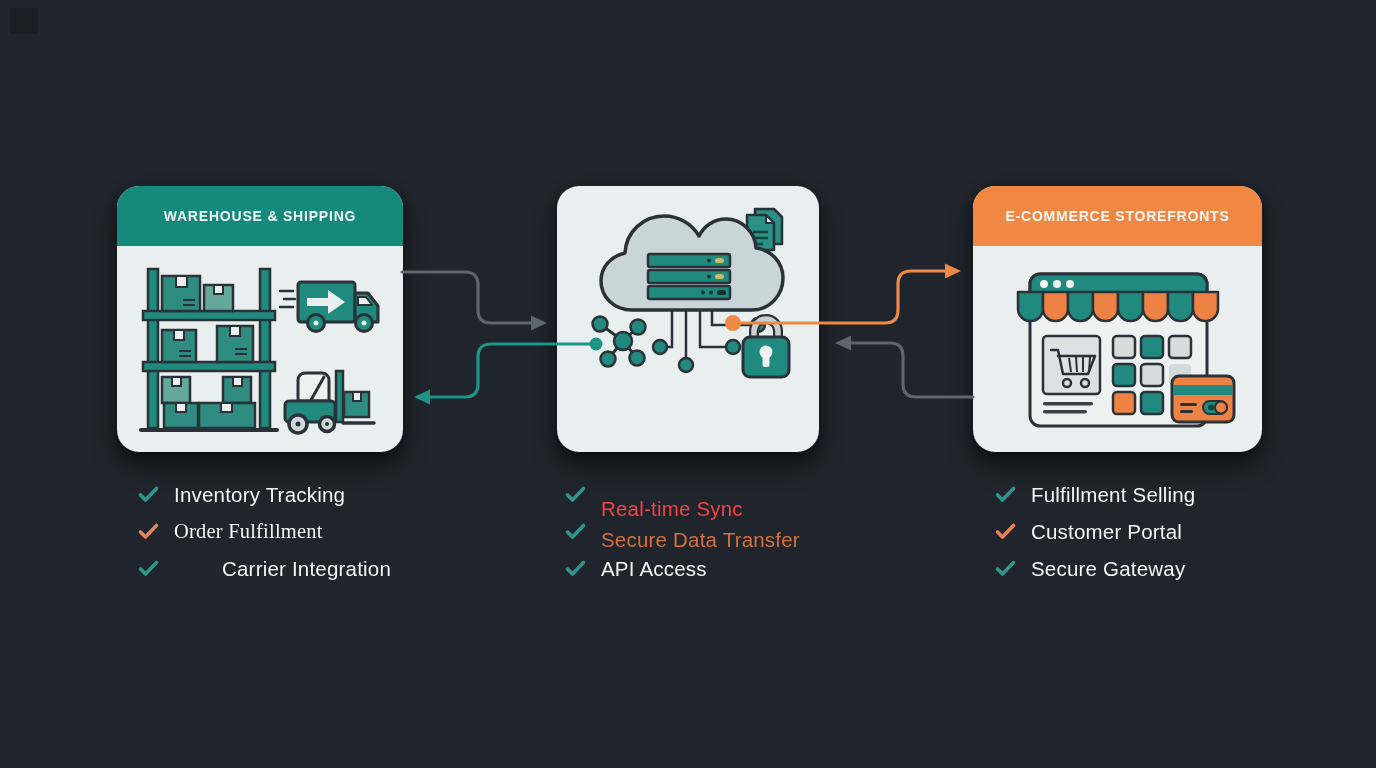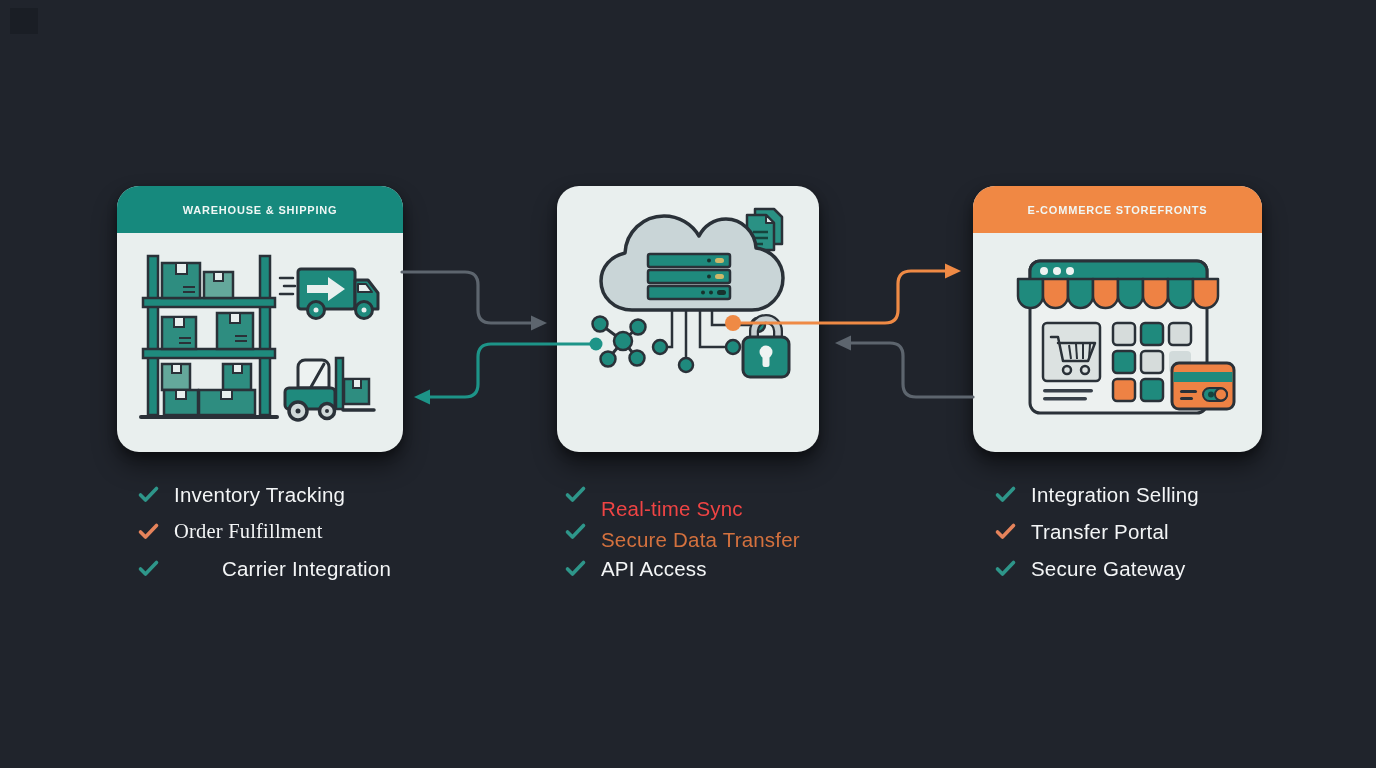--- a/index.html
+++ b/index.html
@@ -12,22 +12,22 @@
   .corner-artifact {
     position:absolute; left:10px; top:8px; width:28px; height:26px;
     background:#1a1e25;
   }
   .card {
     position:absolute; top:186px; height:266px; border-radius:22px;
     background:#e9efee; overflow:hidden; z-index:2;
     box-shadow:0 14px 24px rgba(0,0,0,.45), 0 4px 10px rgba(0,0,0,.35);
   }
   .card-header {
-    height:47px; display:flex; align-items:center; justify-content:center;
-    color:#f0f7f5; font-size:11px; font-weight:bold; letter-spacing:0.8px;
+    height:60px; display:flex; align-items:center; justify-content:center;
+    color:#f0f7f5; font-size:14px; font-weight:bold; letter-spacing:0.8px;
   }
   .card-body { position:relative; width:100%; height:220px; }
   .card-body svg { display:block; }
   .features {
     position:absolute; top:476px; list-style:none; z-index:2;
   }
   .features li {
     height:37px; display:flex; align-items:center; gap:14px;text-align:right;
   }
   .check { width:23px; height:23px; flex:0 0 23px; }
@@ -280,29 +280,29 @@
     </li>
   </ul>
 
   <ul class="features" style="left:994px;">
     <li>
       <span class="check" style="color: rgb(46, 150, 138);">
           <svg viewBox="0 0 23 23">
             <path d="M3.5 12 L8.5 17 L19.5 5.5" stroke="currentColor" stroke-width="3.6" fill="none" stroke-linecap="round" stroke-linejoin="round"></path>
           </svg>
         </span>
-      <span class="label" style="color: rgb(243, 245, 246);">Integration Selling</span>
+      <span class="label" style="color: rgb(243, 245, 246);">Fulfillment Selling</span>
     </li>
     <li>
       <span class="check" style="color: rgb(229, 131, 91);">
           <svg viewBox="0 0 23 23">
             <path d="M3.5 12 L8.5 17 L19.5 5.5" stroke="currentColor" stroke-width="3.6" fill="none" stroke-linecap="round" stroke-linejoin="round"></path>
           </svg>
         </span>
-      <span class="label" style="color: rgb(243, 245, 246);">Transfer Portal</span>
+      <span class="label" style="color: rgb(243, 245, 246);">Customer Portal</span>
     </li>
     <li>
       <span class="check" style="color: rgb(46, 150, 138);">
           <svg viewBox="0 0 23 23">
             <path d="M3.5 12 L8.5 17 L19.5 5.5" stroke="currentColor" stroke-width="3.6" fill="none" stroke-linecap="round" stroke-linejoin="round"></path>
           </svg>
         </span>
       <span class="label" style="color: rgb(243, 245, 246);">Secure Gateway</span>
     </li>
   </ul>

